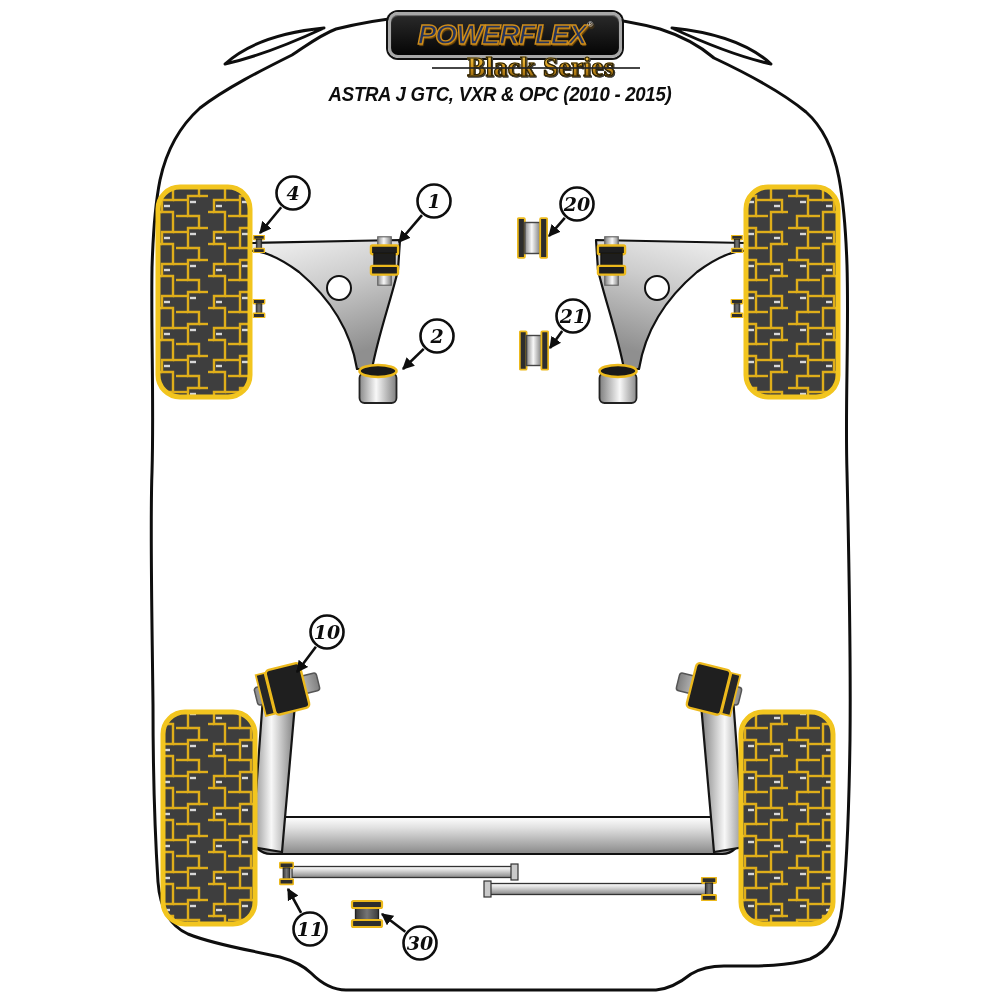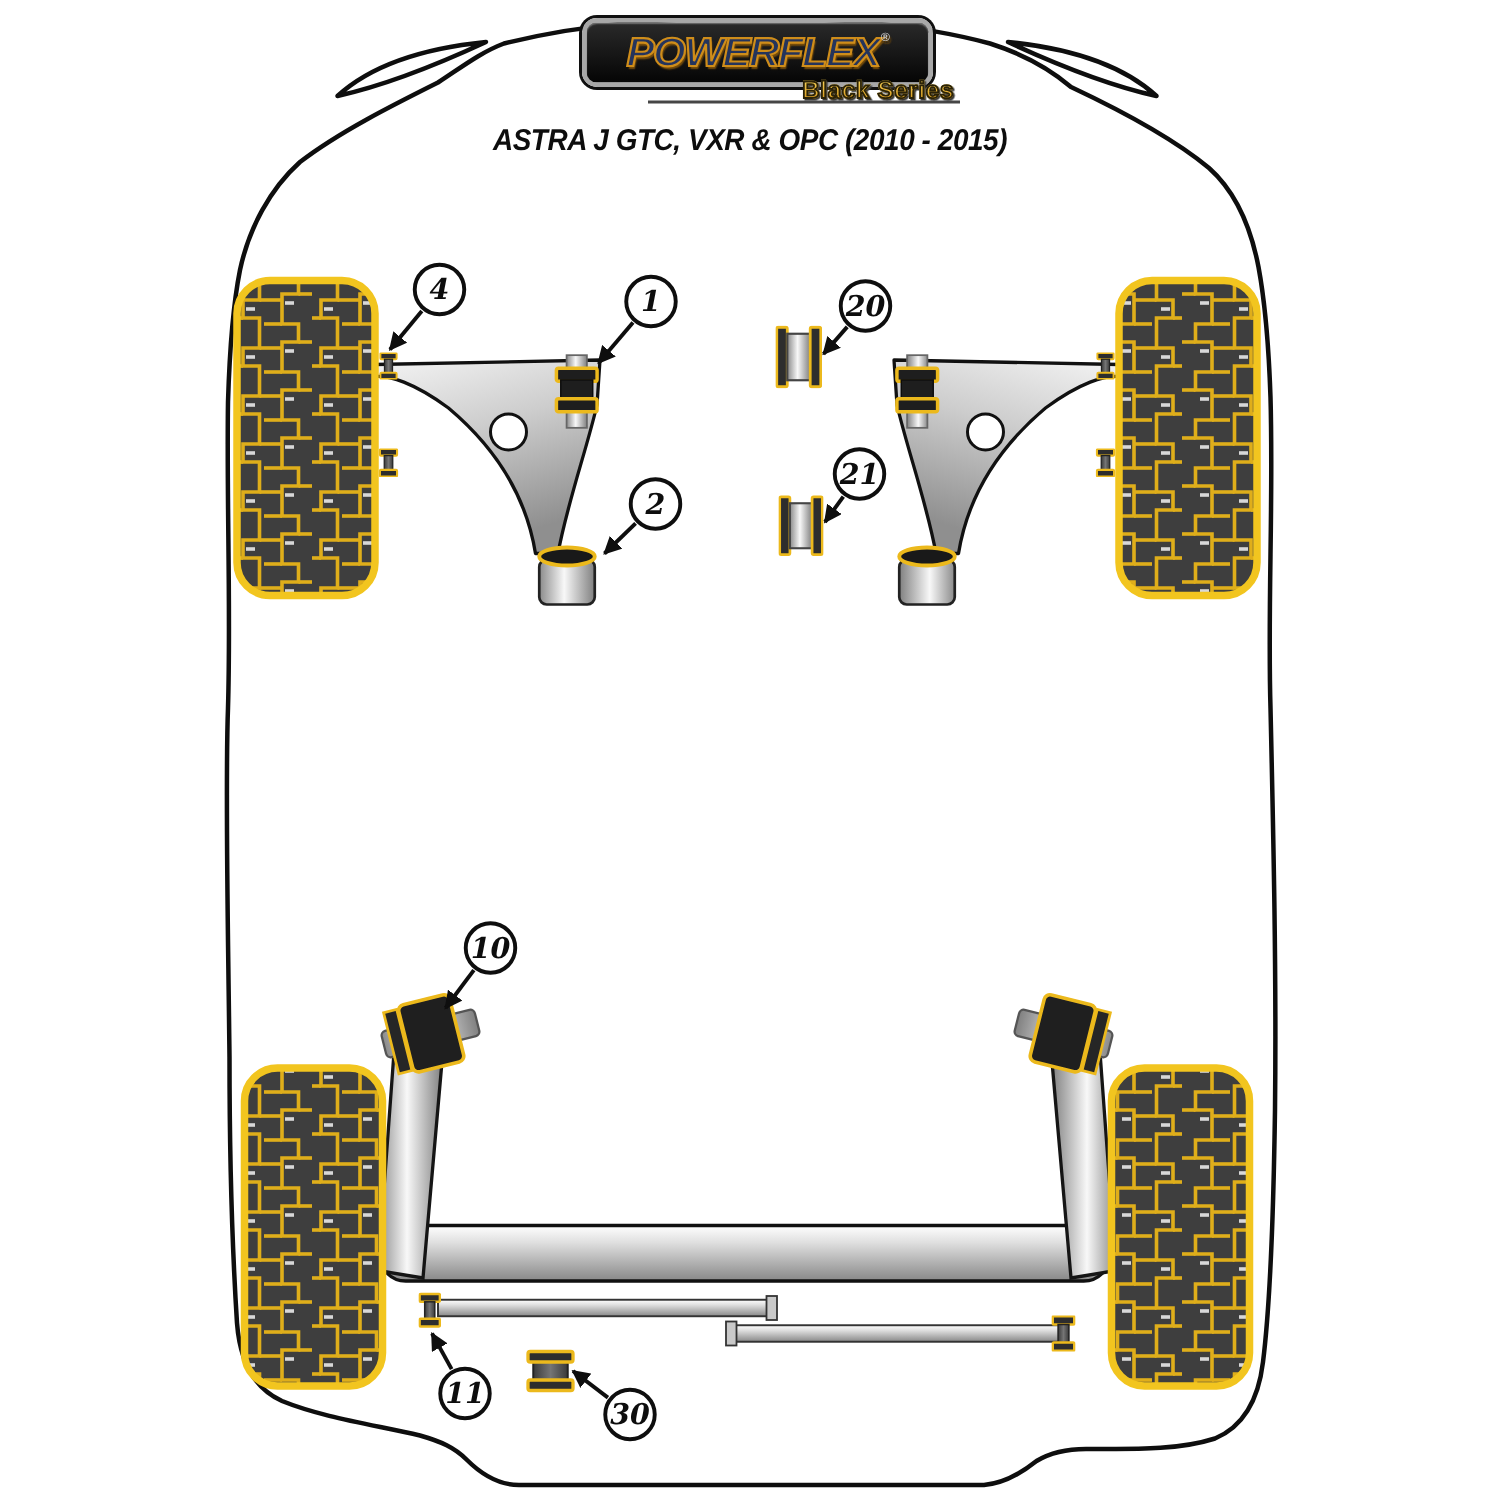--- a/index.html
+++ b/index.html
@@ -21,26 +21,26 @@
     color:#24345c;-webkit-text-stroke:1.4px #cf8d1a;
     text-shadow:1px 2px 1px #7a4f0a;
     transform:scaleX(1.04);white-space:nowrap;
   }
   #brand-reg{
     font-style:normal;font-weight:700;font-size:8px;color:#c9c9c9;
     -webkit-text-stroke:0;vertical-align:top;margin-left:1px;
   }
   #series-text{
     position:absolute;left:446px;top:52px;width:190px;height:26px;
-    font-weight:700;font-size:16px;letter-spacing:.5px;text-align:right;
+    font-weight:700;font-size:27px;letter-spacing:.5px;text-align:center;
     background:linear-gradient(180deg,#f4cc52 10%,#d79a1e 55%,#9a6a10 95%);
     -webkit-background-clip:text;background-clip:text;color:transparent;
     -webkit-text-stroke:1.2px #2a2208;
     filter:drop-shadow(1.5px 1.5px 0 #3a3a3a);
-    white-space:nowrap;z-index:3;
+    white-space:nowrap;z-index:3;font-family:Liberation Serif, serif;
   }
   #series-strike-line{
     position:absolute;left:432px;top:67px;width:208px;height:2px;
     background:#262626;opacity:.85;z-index:4;
   }
   
   #page-title{
     position:absolute;left:0;top:83px;width:1000px;text-align:center;
     font-style:italic;font-weight:700;font-size:20px;letter-spacing:-.3px;
     color:#0d0d0d;transform:scaleX(.93);transform-origin:center;z-index:2;

